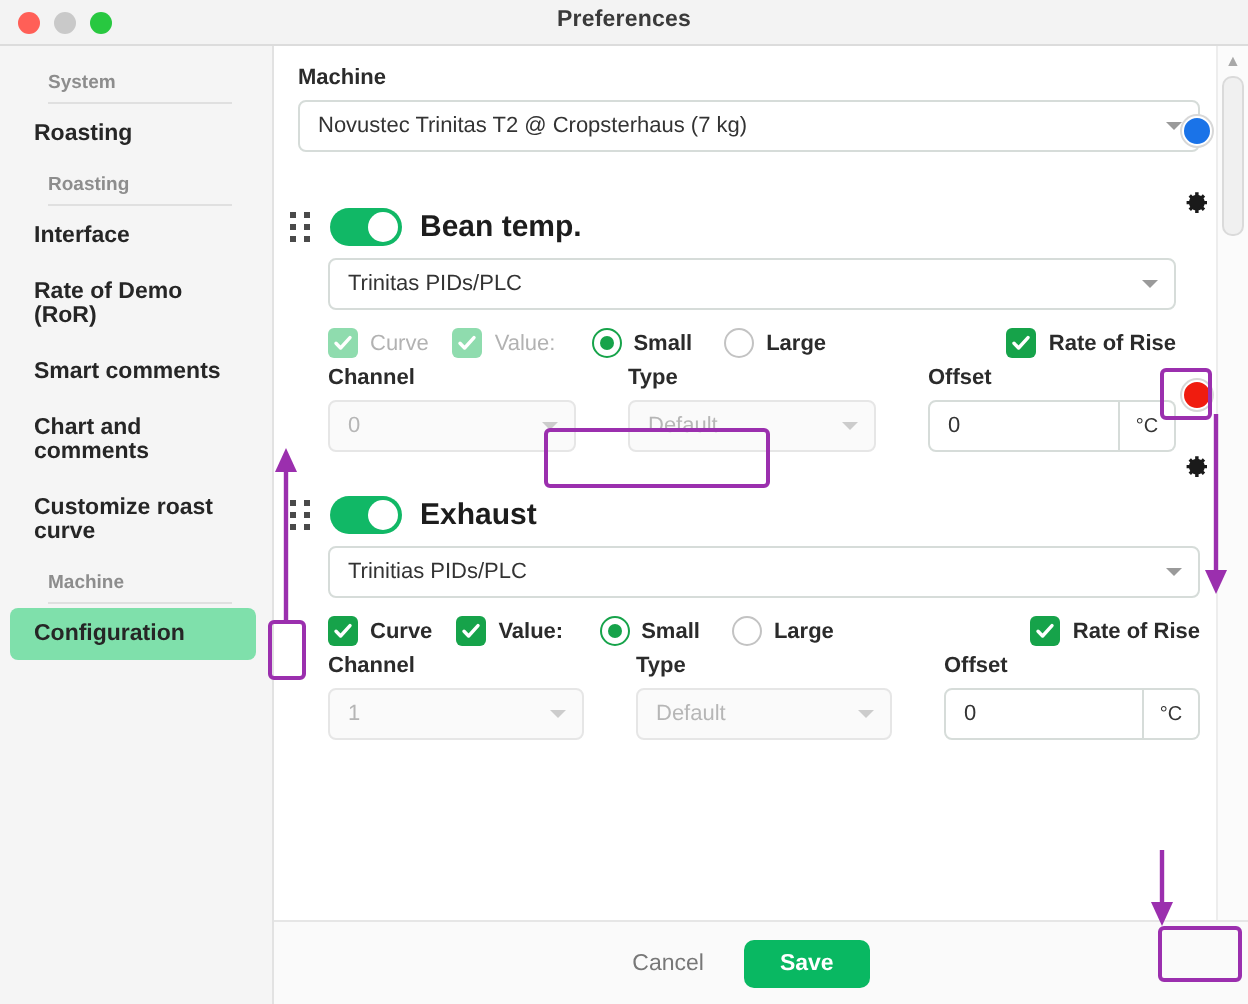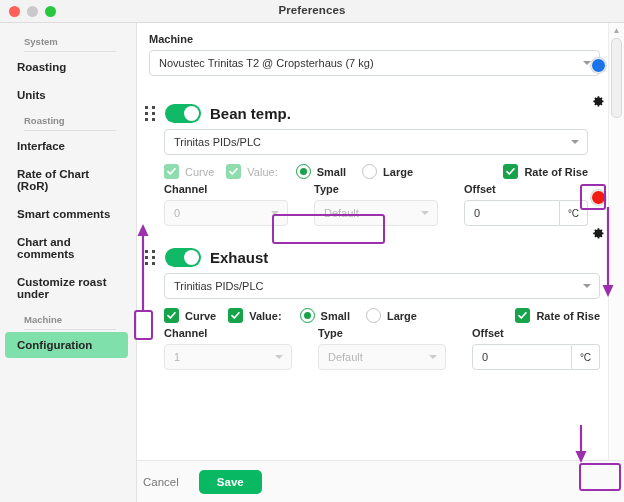--- a/index.html
+++ b/index.html
@@ -156,21 +156,21 @@
   .sb-track{position:absolute;left:2px;right:2px;top:15px;bottom:15px;}
   .sb-thumb{
     position:absolute;left:0;right:0;top:0;height:78px;background:#f0f0f0;
     border:1px solid #dadada;border-radius:5px;
   }
 
   
   .footer{
     position:absolute;left:0;right:0;bottom:0;height:42px;background:#fafafa;
     border-top:1px solid #e6e6e6;display:flex;align-items:center;
-    justify-content:flex-start;gap:14px;padding-right:16px;box-sizing:border-box;
+    justify-content:center;gap:14px;padding-right:16px;box-sizing:border-box;
   }
   .btn-cancel{
     font-size:11.5px;color:#777;background:none;border:none;cursor:pointer;
     font-family:inherit;
   }
   .btn-save{
     background:#09b862;color:#fff;border:none;border-radius:5px;
     font-size:11.5px;font-weight:bold;padding:6px 18px;cursor:pointer;
     font-family:inherit;
   }
@@ -190,30 +190,29 @@
   </div>
 
   <div class="body">
 
     <div class="sidebar">
 
       <div class="side-group-wrap">
         <div class="side-group">System</div>
       </div>
       <div class="side-item">Roasting</div>
-      <div class="side-item">Units</div>
 
       <div class="side-group-wrap">
         <div class="side-group">Roasting</div>
       </div>
       <div class="side-item">Interface</div>
-      <div class="side-item">Rate of Chart (RoR)</div>
+      <div class="side-item">Rate of Demo (RoR)</div>
       <div class="side-item">Smart comments</div>
       <div class="side-item">Chart and comments</div>
-      <div class="side-item">Customize roast under</div>
+      <div class="side-item">Customize roast curve</div>
 
       <div class="side-group-wrap">
         <div class="side-group">Machine</div>
       </div>
       <div class="side-item active">Configuration</div>
     </div>
 
     <div class="main">
       <div class="main-inner">
 

